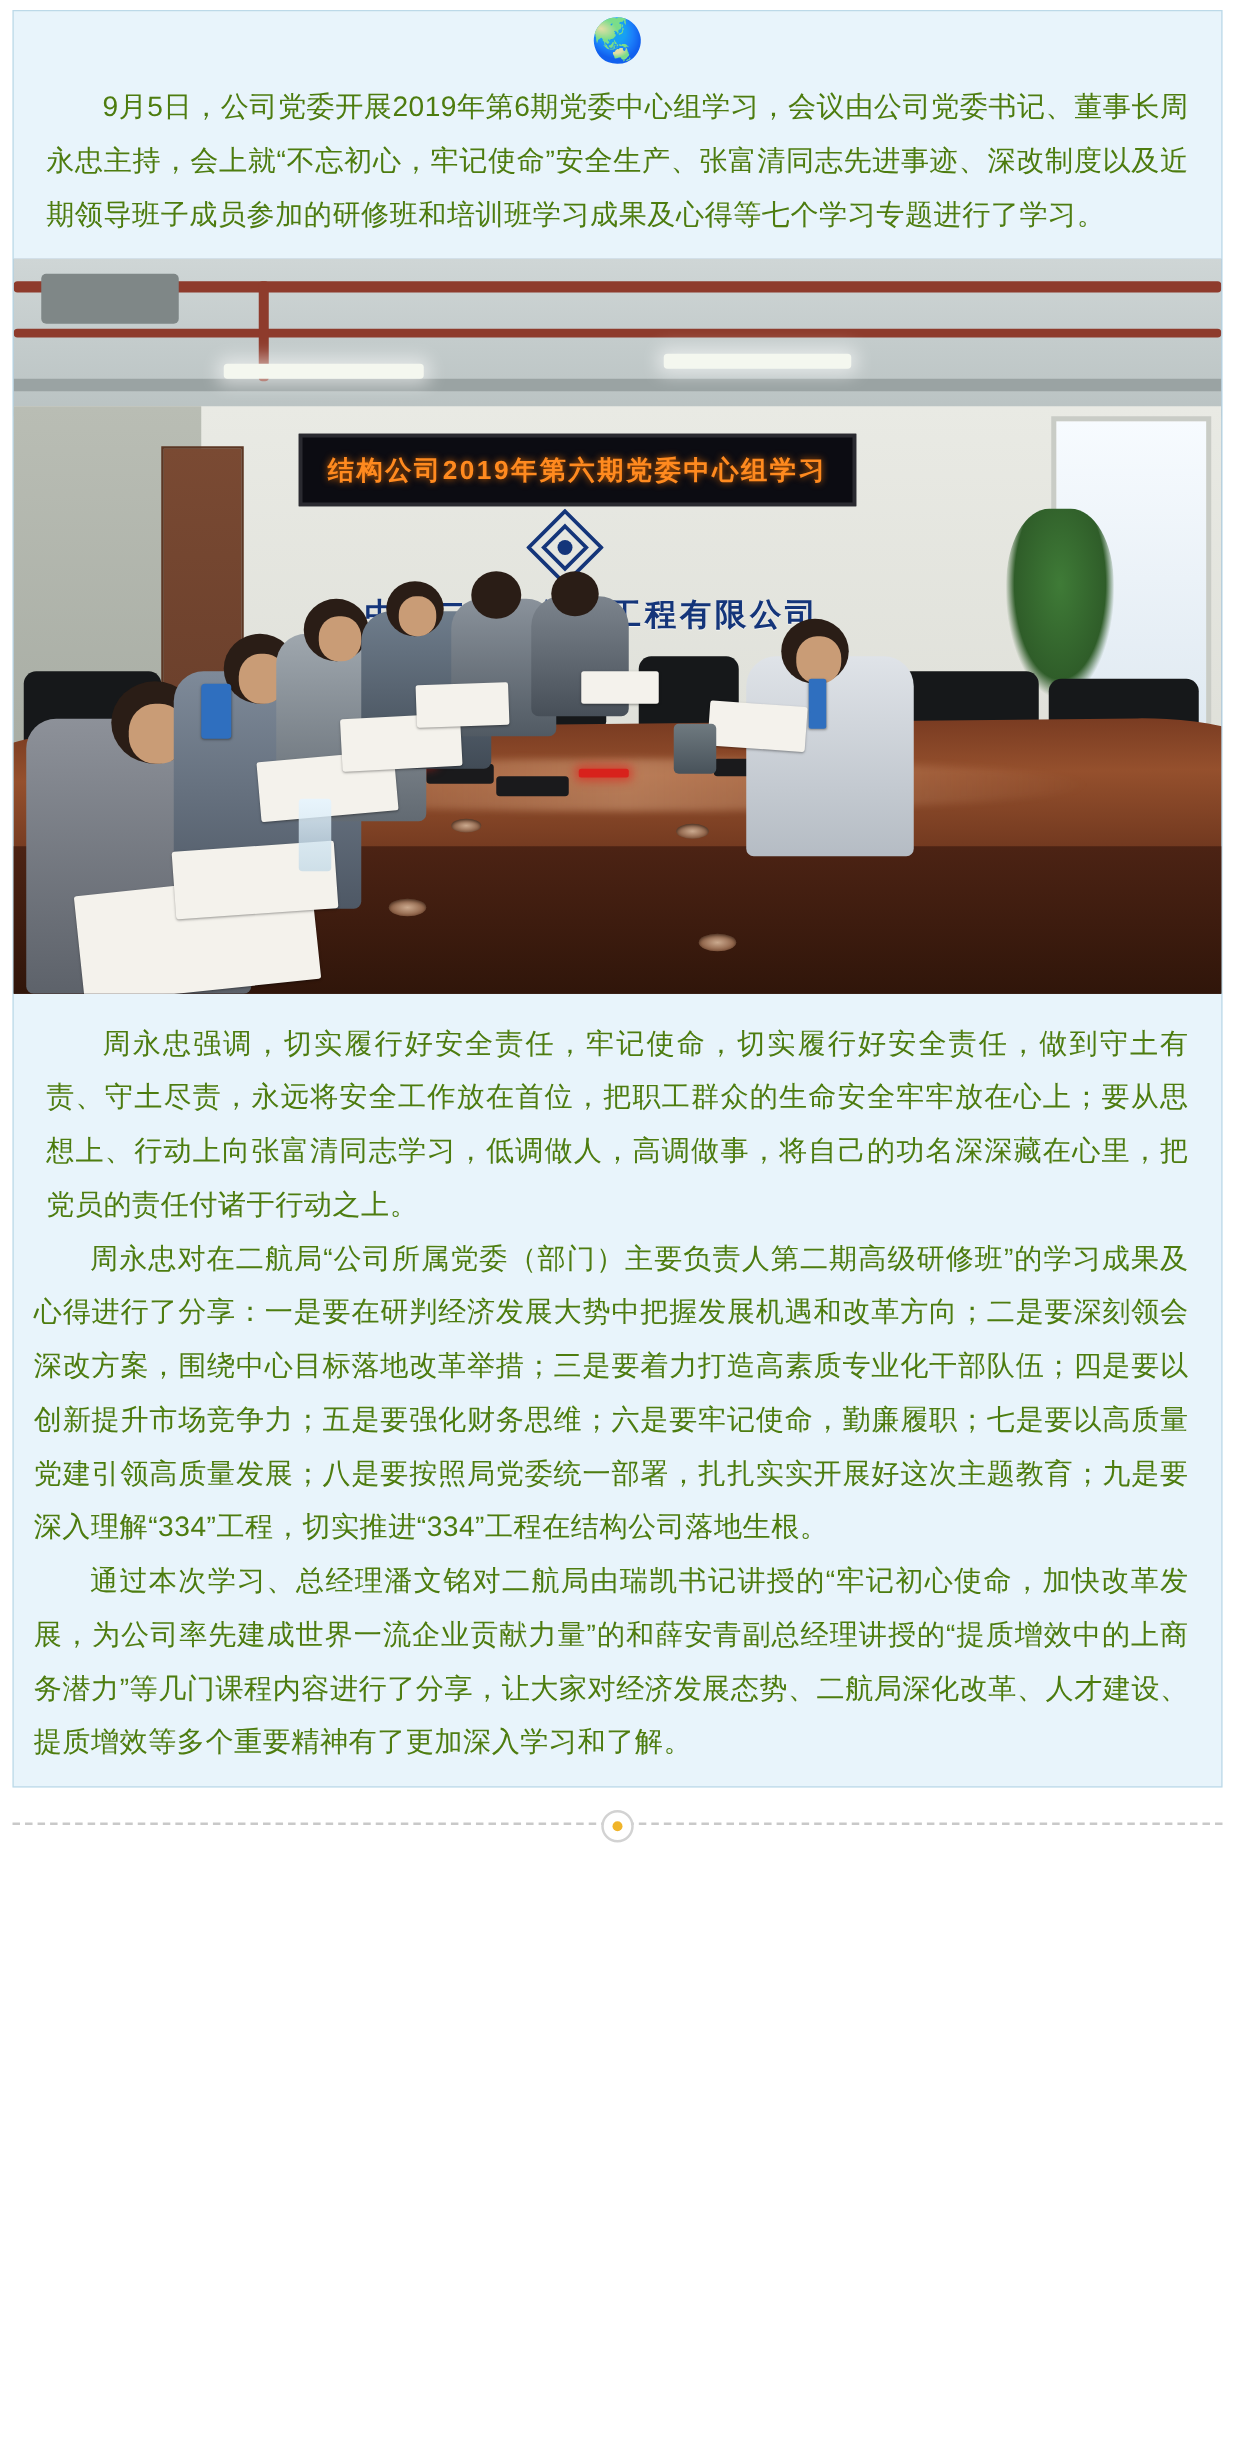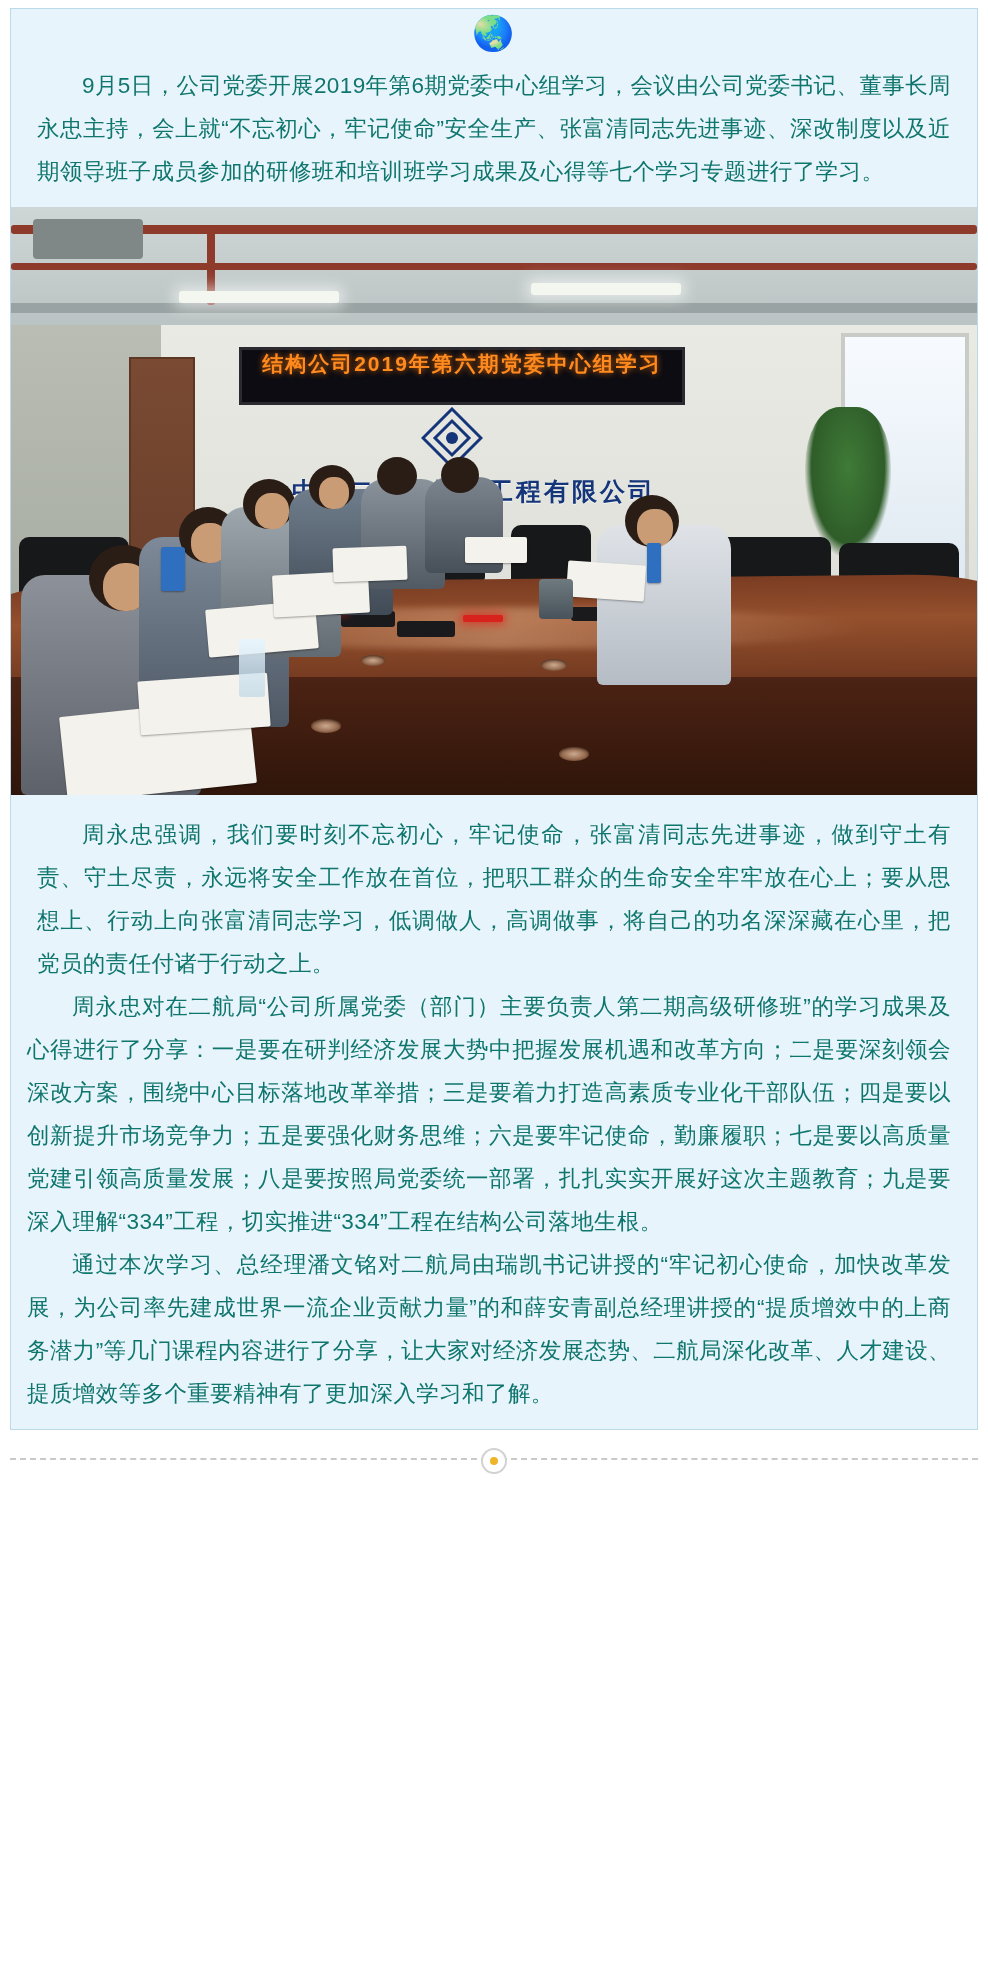--- a/index.html
+++ b/index.html
@@ -27,21 +27,21 @@
     width: 968px;
     padding: 0 0 14px 0;
   }
   .emoji-row {
     text-align: center;
     padding: 6px 0 2px 0;
     font-size: 34px;
     line-height: 1.1;
   }
   .para {
-    color: #0f766e;
+    color: #4d7c0f;
     font-size: 22.5px;
     line-height: 43px;
     letter-spacing: 0.4px;
     text-align: justify;
     text-justify: inter-ideograph;
     margin: 0;
     padding: 0 26px;
     text-indent: 2em;
   }
   .intro-block {
@@ -91,21 +91,21 @@
   }
   .window {
     position: absolute; right: 8px; top: 126px; width: 120px; height: 250px;
     background: linear-gradient(#f7fbff, #dfe9f1);
     border: 4px solid #c9ccc6;
   }
   .led-board {
     position: absolute; left: 228px; top: 140px; width: 440px; height: 52px;
     background: #0c0c12;
     border: 3px solid #2a2a30;
-    display: flex; justify-content: center;
+    display: flex; align-items: center; justify-content: center;
   }
   .led-text {
     color: #ff8a1f;
     font-size: 21px;
     letter-spacing: 2px;
     white-space: nowrap;
     font-weight: bold;
     text-shadow: 0 0 6px rgba(255,120,0,0.8);
   }
   .logo-diamond {
@@ -326,21 +326,21 @@
         <div class="paper" style="left:556px;top:356px;width:78px;height:36px;transform:rotate(4deg);"></div>
         <div class="paper" style="left:454px;top:330px;width:62px;height:26px;"></div>
 
         <div class="glass" style="left:228px;top:432px;width:26px;height:58px;"></div>
         <div class="cup" style="left:528px;top:372px;width:34px;height:40px;"></div>
 
       </div>
     </div>
 
     <div class="body-block">
-      <p class="para">周永忠强调，我们要时刻不忘初心，牢记使命，张富清同志先进事迹，做到守土有责、守土尽责，永远将安全工作放在首位，把职工群众的生命安全牢牢放在心上；要从思想上、行动上向张富清同志学习，低调做人，高调做事，将自己的功名深深藏在心里，把党员的责任付诸于行动之上。</p>
+      <p class="para">周永忠强调，切实履行好安全责任，牢记使命，切实履行好安全责任，做到守土有责、守土尽责，永远将安全工作放在首位，把职工群众的生命安全牢牢放在心上；要从思想上、行动上向张富清同志学习，低调做人，高调做事，将自己的功名深深藏在心里，把党员的责任付诸于行动之上。</p>
       <p class="para">周永忠对在二航局“公司所属党委（部门）主要负责人第二期高级研修班”的学习成果及心得进行了分享：一是要在研判经济发展大势中把握发展机遇和改革方向；二是要深刻领会深改方案，围绕中心目标落地改革举措；三是要着力打造高素质专业化干部队伍；四是要以创新提升市场竞争力；五是要强化财务思维；六是要牢记使命，勤廉履职；七是要以高质量党建引领高质量发展；八是要按照局党委统一部署，扎扎实实开展好这次主题教育；九是要深入理解“334”工程，切实推进“334”工程在结构公司落地生根。</p>
       <p class="para">通过本次学习、总经理潘文铭对二航局由瑞凯书记讲授的“牢记初心使命，加快改革发展，为公司率先建成世界一流企业贡献力量”的和薛安青副总经理讲授的“提质增效中的上商务潜力”等几门课程内容进行了分享，让大家对经济发展态势、二航局深化改革、人才建设、提质增效等多个重要精神有了更加深入学习和了解。</p>
     </div>
 
   </div>
 
   <div class="footer-rule">
     <div class="dash-line"></div>
     <div class="footer-dot">
         <i></i>

